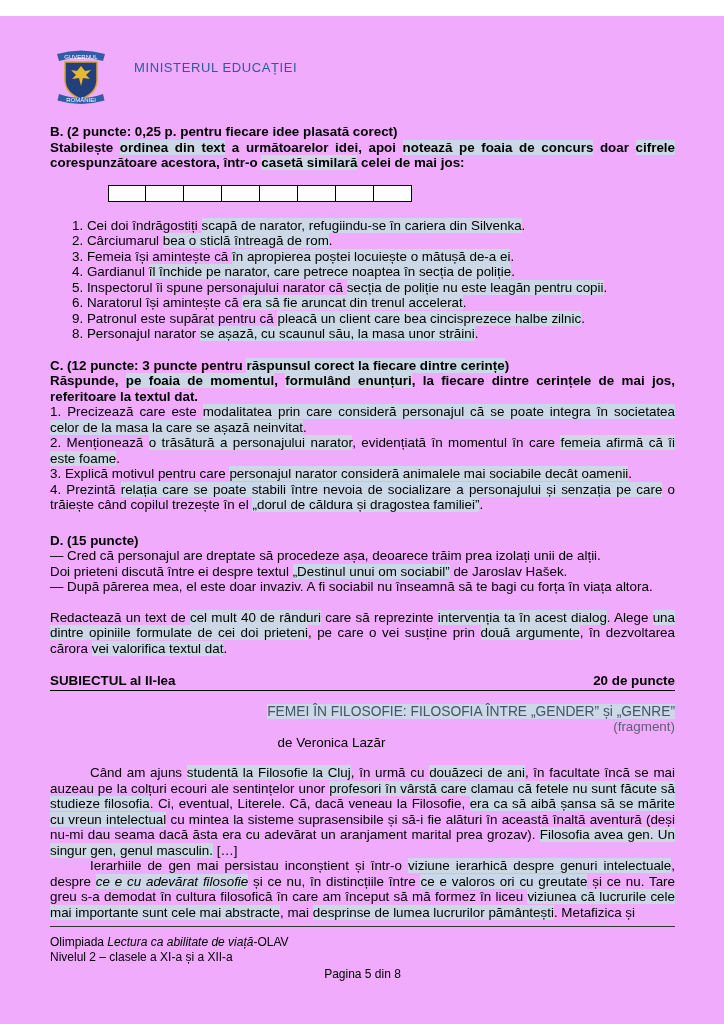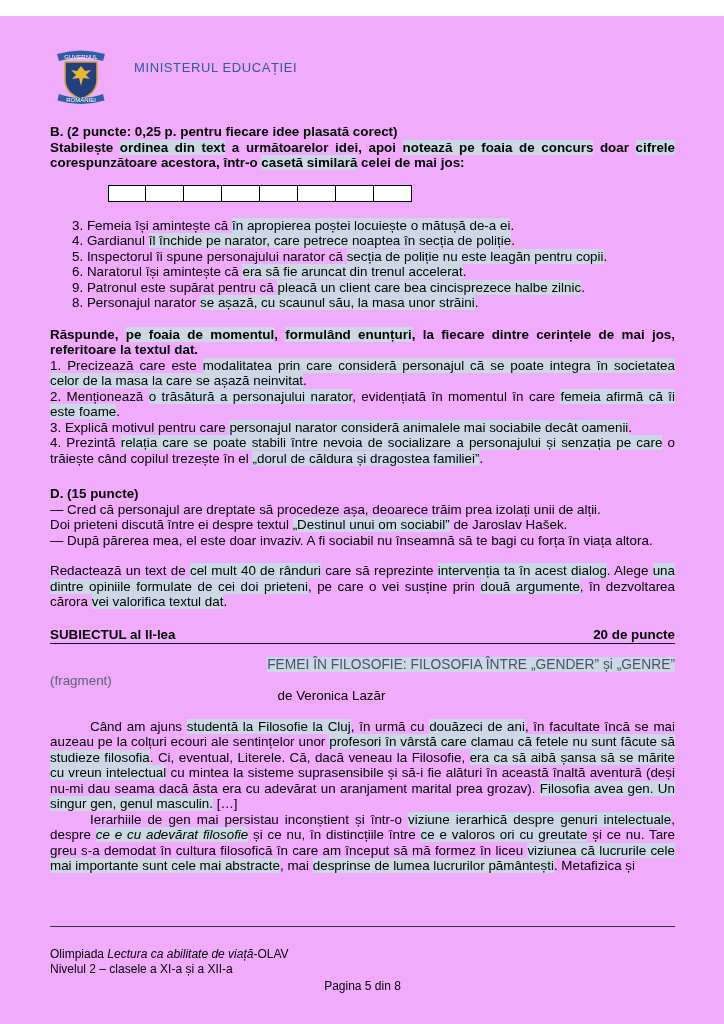--- a/index.html
+++ b/index.html
@@ -38,28 +38,28 @@
 
   
   .subject-row {
     display:flex; justify-content:space-between;
     font-weight:bold; margin-top:17px; padding-bottom:1px;
     border-bottom:1.4px solid #000;
   }
 
   
   .t2-title { margin-top:13px; text-align:right; font-weight:normal; font-size:13.8px; color:#44546a; }
-  .t2-sub   { text-align:left; color:#5a6470; }
+  .t2-sub   { text-align:right; color:#5a6470; }
   .t2-byline{ text-align:center; padding-right:62px; margin-bottom:15px; }
   .para { text-align:justify; text-indent:40px; }
 
   
   .doc-footer {
     position:absolute; left:50px; right:49px; top:910px;
-    border-top:1px solid #333; padding-top:20px;
+    border-top:1px solid #333; padding-top:8px;
     font-size:12px; line-height:14.5px;
   }
   .doc-footer .page-num { text-align:center; margin-top:3px; }
 </style>
 </head>
 <body>
 
 <div class="page">
 
   <header class="doc-header">
@@ -85,30 +85,33 @@
       <span class="cell"></span>
       <span class="cell"></span>
       <span class="cell"></span>
       <span class="cell"></span>
       <span class="cell"></span>
       <span class="cell"></span>
       <span class="cell"></span>
     </div>
 
     <div class="b-items">
+      <p><span>1. Cei doi îndrăgostiți </span><span class="hl">scapă de narator, refugiindu-se în cariera din Silvenka</span><span>.</span></p>
+      <p><span>2. Cârciumarul </span><span class="hl">bea o sticlă întreagă de rom</span><span>.</span></p>
       <p><span>3. Femeia își amintește că </span><span class="hl">în apropierea poștei locuiește o mătușă de-a ei</span><span>.</span></p>
       <p><span>4. Gardianul </span><span class="hl">îl închide pe narator, care petrece noaptea în secția de poliție</span><span>.</span></p>
       <p><span>5. Inspectorul îi spune personajului narator că </span><span class="hl">secția de poliție nu este leagăn pentru copii</span><span>.</span></p>
       <p><span>6. Naratorul își amintește că </span><span class="hl">era să fie aruncat din trenul accelerat</span><span>.</span></p>
       <p><span>9. Patronul este supărat pentru că </span><span class="hl">pleacă un client care bea cincisprezece halbe zilnic</span><span>.</span></p>
       <p><span>8. Personajul narator </span><span class="hl">se așază, cu scaunul său, la masa unor străini</span><span>.</span></p>
     </div>
   </section>
 
   <section class="section-c">
+    <p class="bold"><span>C. (12 puncte: 3 puncte pentru </span><span class="hl">răspunsul corect la fiecare dintre cerințe</span><span>)</span></p>
     <p class="bold just"><span>Răspunde, </span><span class="hl">pe foaia de momentul</span><span>, </span><span class="hl">formulând enunțuri</span><span>, la fiecare dintre cerințele de mai jos, referitoare la textul dat.</span></p>
     <p class="just"><span>1. Precizează care este </span><span class="hl">modalitatea prin care consideră personajul că se poate integra în societatea celor de la masa la care se așază neinvitat</span><span>.</span></p>
     <p class="just"><span>2. Menționează </span><span class="hl">o trăsătură a personajului narator</span><span>, evidențiată în momentul în care </span><span class="hl">femeia afirmă că îi este foame</span><span>.</span></p>
     <p class="just"><span>3. Explică motivul pentru care </span><span class="hl">personajul narator consideră animalele mai sociabile decât oamenii</span><span>.</span></p>
     <p class="just"><span>4. Prezintă </span><span class="hl">relația care se poate stabili între nevoia de socializare a personajului și senzația pe care</span><span> o trăiește când copilul trezește în el </span><span class="hl">„dorul de căldura și dragostea familiei”</span><span>.</span></p>
   </section>
 
   <section>
     <p class="bold">D. (15 puncte)</p>
     <p><span>— Cred că personajul are dreptate să procedeze așa, deoarece trăim prea izolați unii de alții.</span></p>

